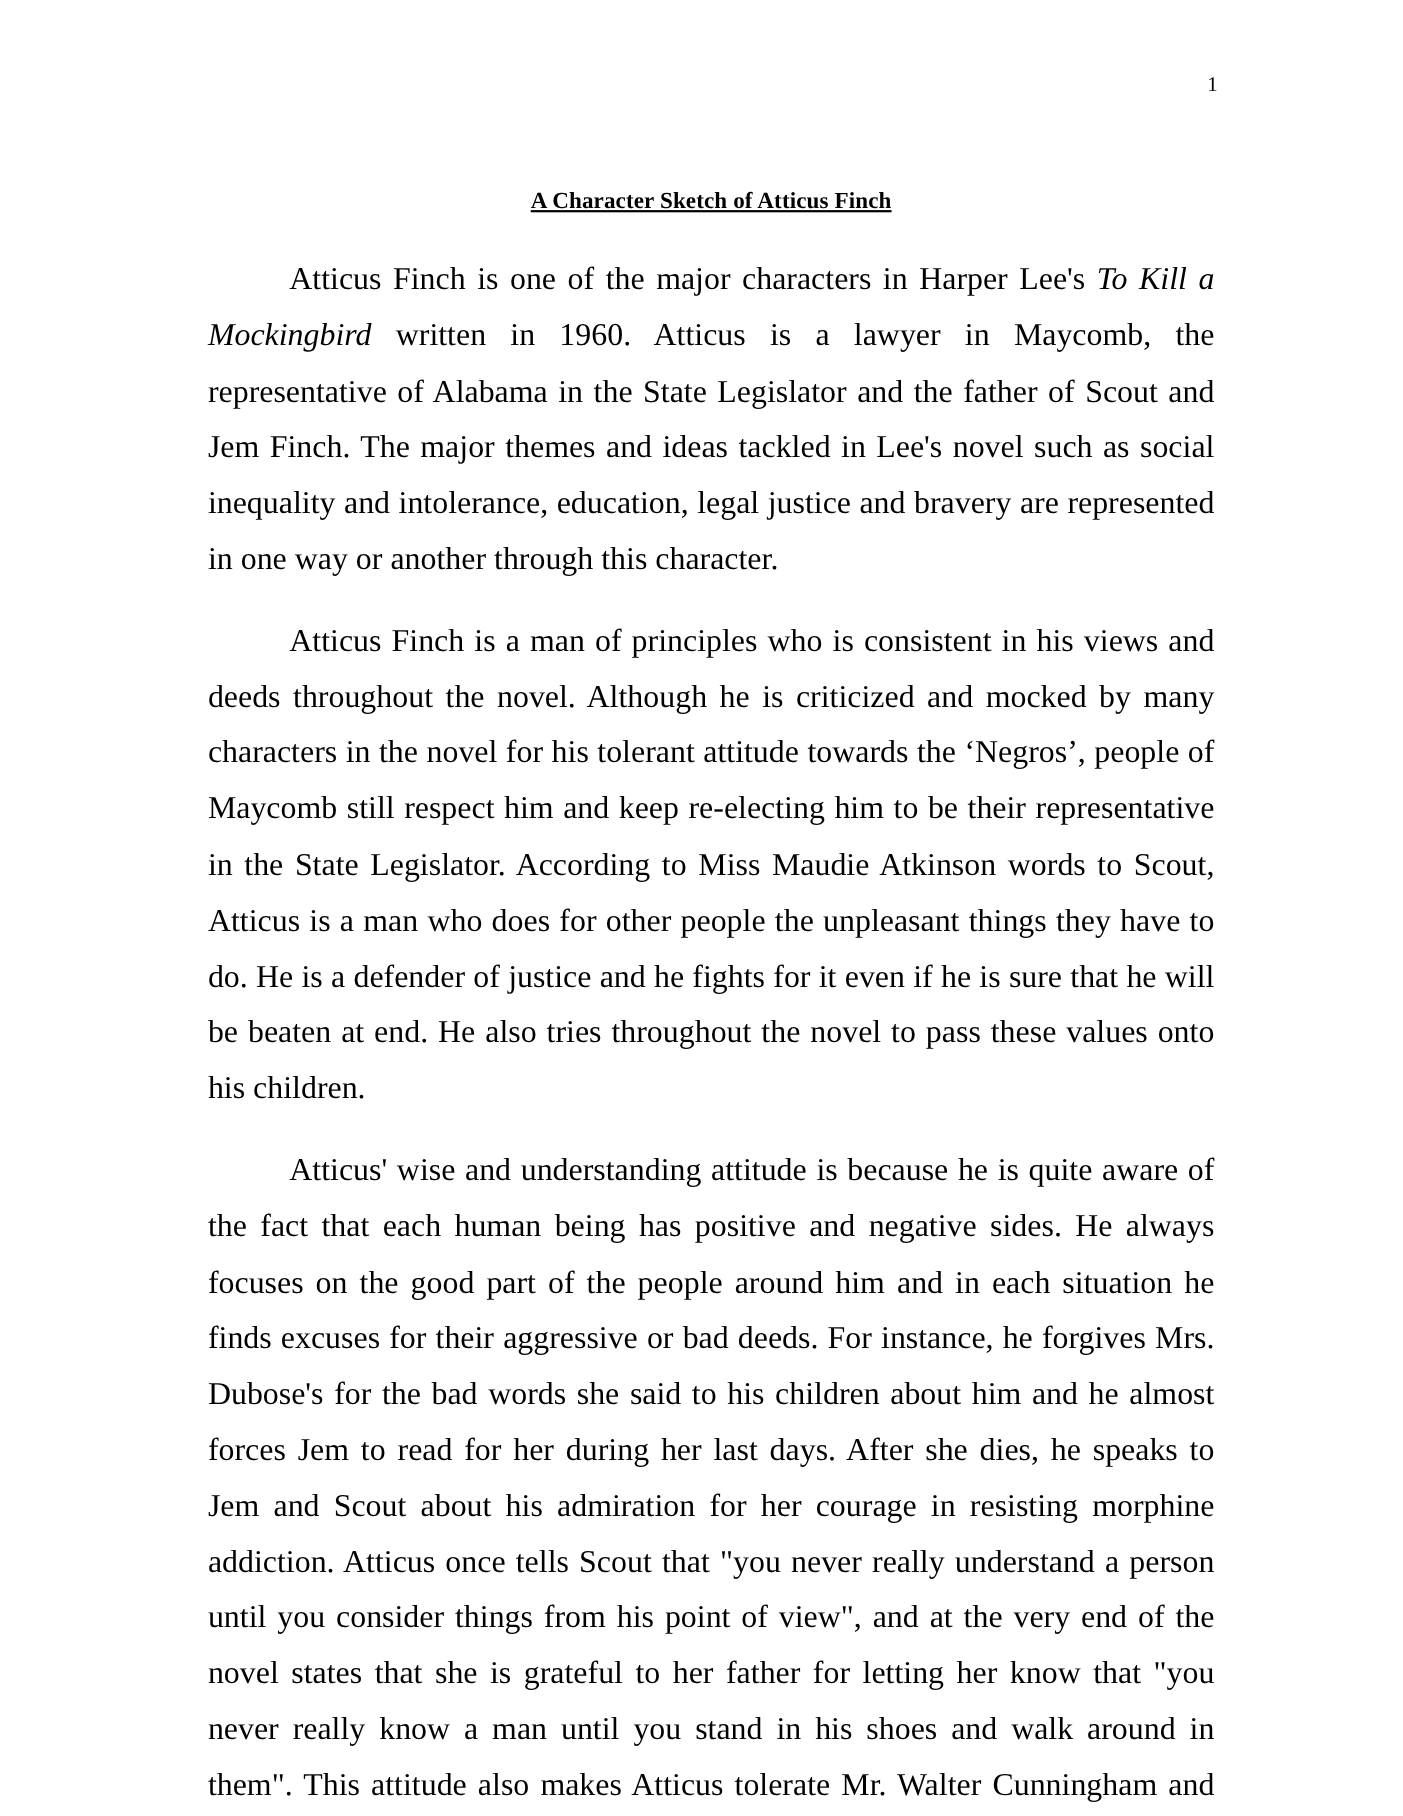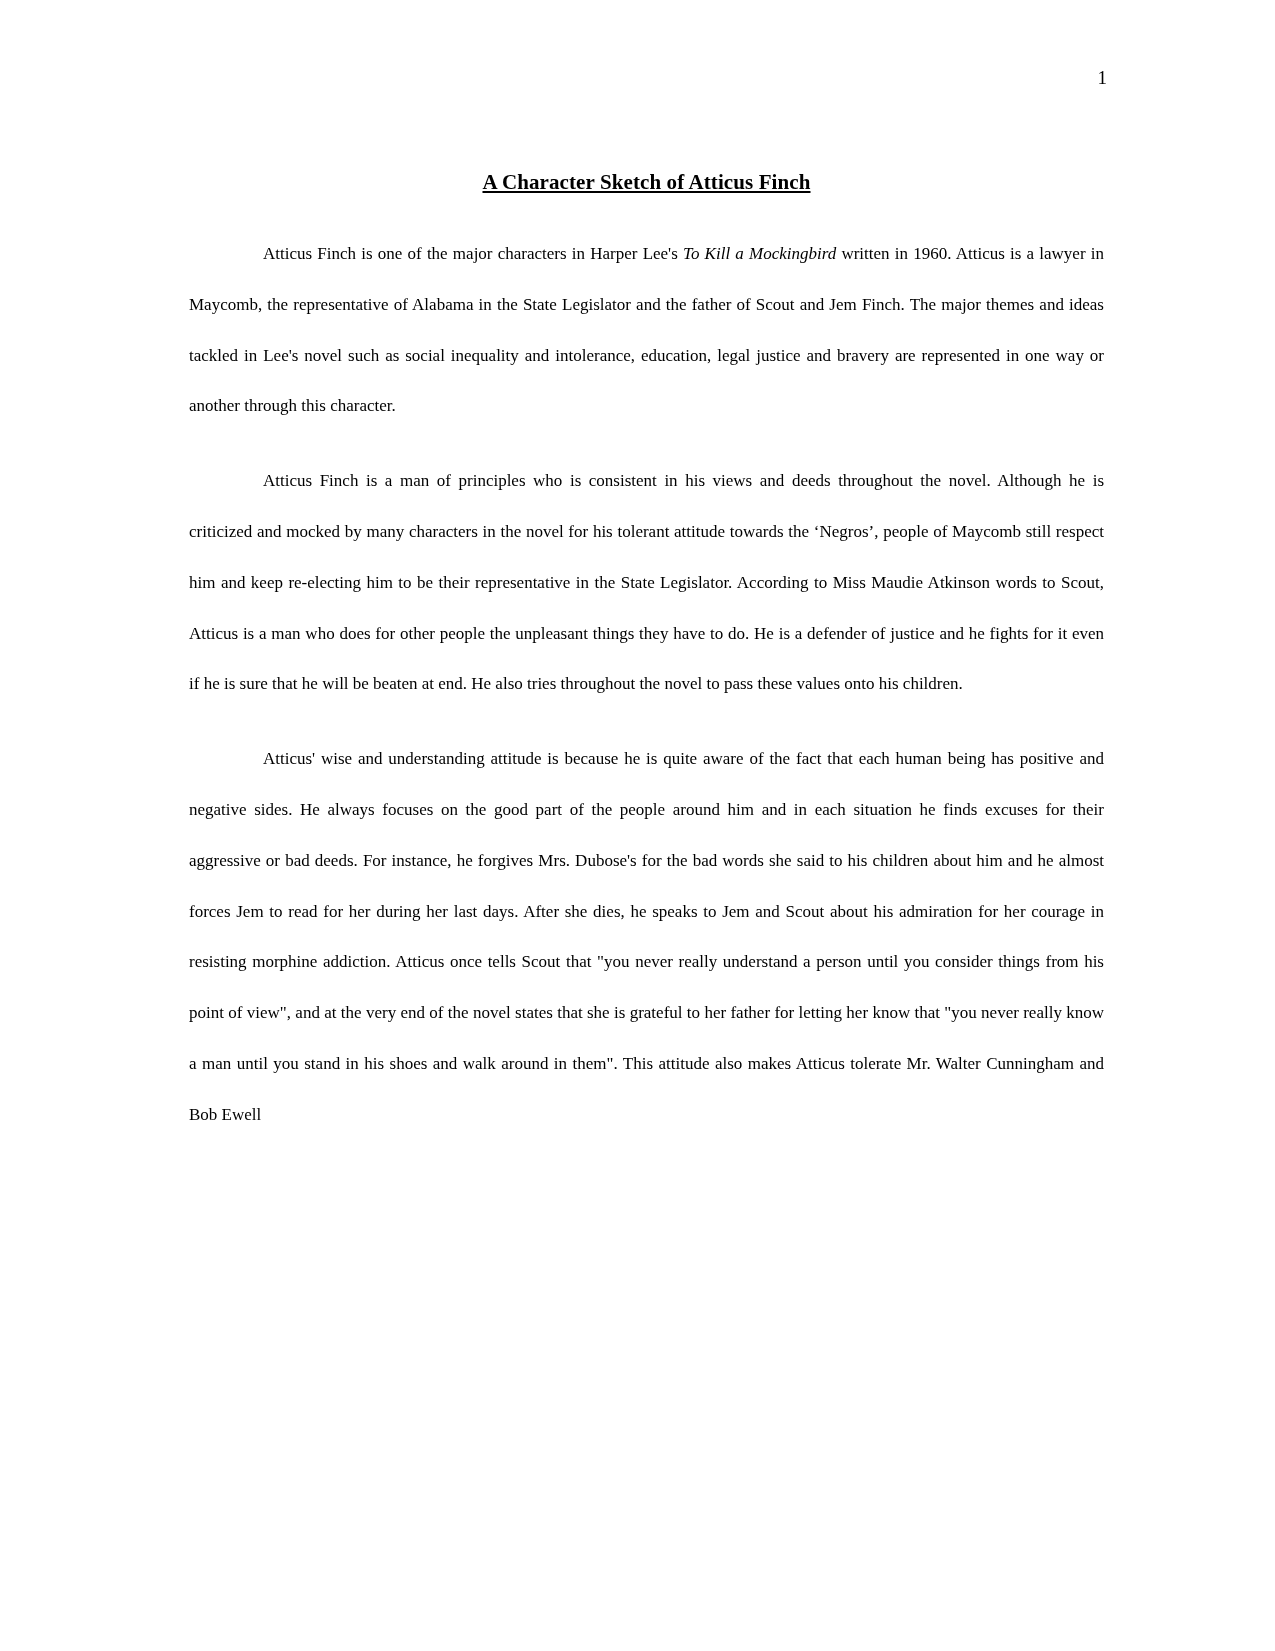--- a/index.html
+++ b/index.html
@@ -33,21 +33,21 @@
   }
   .doc-title {
     text-align: center;
     font-weight: bold;
     font-size: 21px;
     text-decoration: underline;
     margin: 0 0 34px 0;
     letter-spacing: 0.1px;
   }
   p.body-par {
-    font-size: 17px;
+    font-size: 29px;
     line-height: 50.8px;
     text-align: justify;
     text-justify: inter-word;
     margin: 0 0 24px 0;
     text-indent: 74px;
     hyphens: none;
   }
   p.body-par:last-child {
     margin-bottom: 0;
   }

